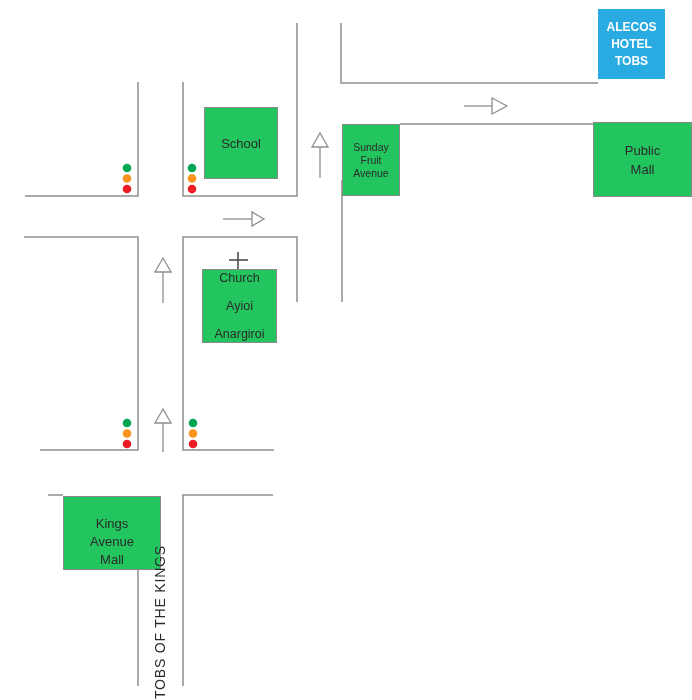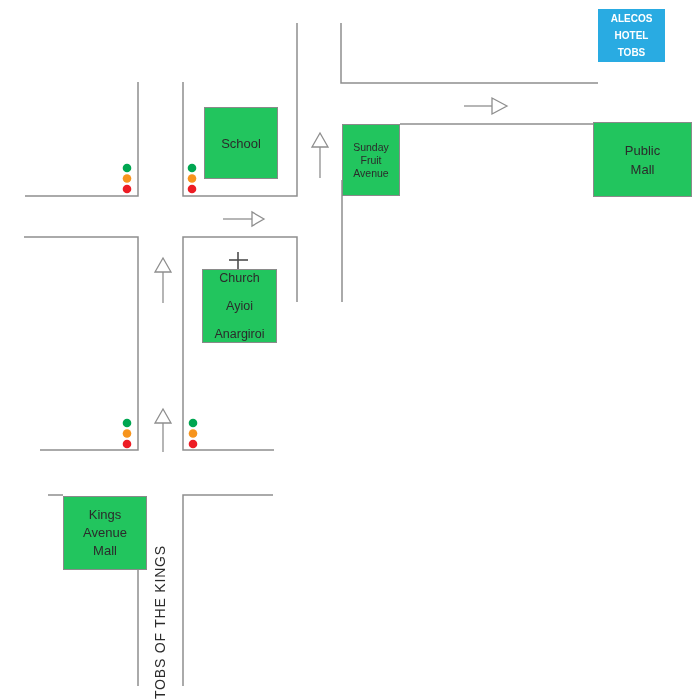--- a/index.html
+++ b/index.html
@@ -53,33 +53,33 @@
     flex-direction: column;
     align-items: center;
     justify-content: center;
     text-align: center;
     font-size: 13px;
     line-height: 17px;
     color: var(--text, #2b2b2b);
   }
   .place span { display: block; }
   .hotel {
-    left: 598px; top: 9px; width: 67px; height: 53px;
+    left: 598px; top: 9px; width: 67px; height: 70px;
     background: var(--hotel-bg, #29abe2);
     border: 1px solid var(--hotel-bg, #29abe2);
     color: var(--hotel-text, #ffffff);
     font-weight: bold;
-    font-size: 10px;
+    font-size: 12px;
     line-height: 17px;
   }
   .school { left: 204px; top: 107px; width: 74px; height: 72px; }
   .market { left: 342px; top: 124px; width: 58px; height: 72px; font-size: 10.5px; line-height: 13px; }
   .park   { left: 593px; top: 122px; width: 99px; height: 75px; line-height: 19px; }
   .church { left: 202px; top: 269px; width: 75px; height: 74px; font-size: 12.5px; line-height: 16px; gap: 12px; }
-  .mall   { left: 63px;  top: 496px; width: 84px; height: 74px; line-height: 18px; }
+  .mall   { left: 63px;  top: 496px; width: 98px; height: 74px; line-height: 18px; justify-content: flex-end; }
   .street-label {
     position: absolute;
     left: 152px;
     top: 699px;
     transform: rotate(-90deg);
     transform-origin: 0 0;
     white-space: nowrap;
     font-size: 14px;
     letter-spacing: 0.8px;
     color: var(--text, #2b2b2b);

